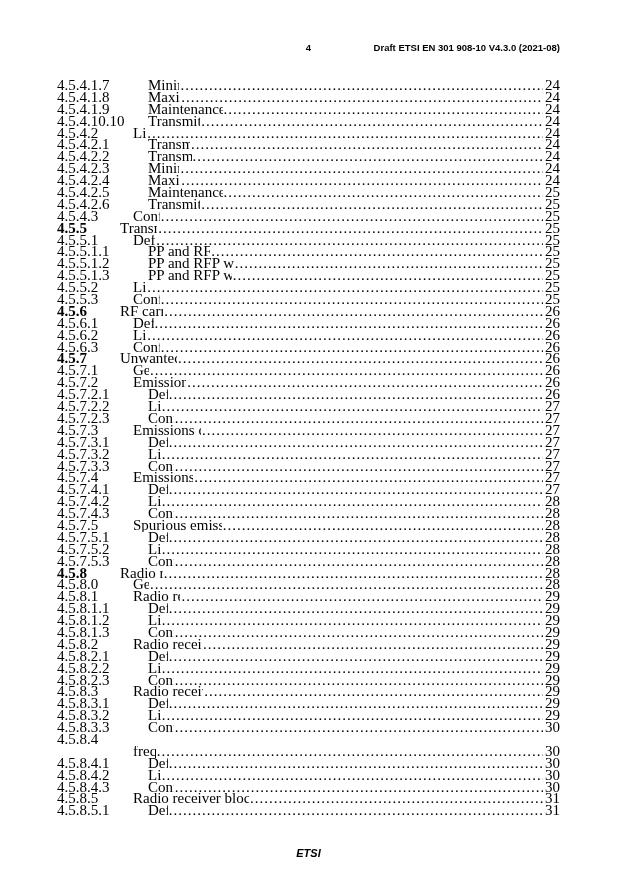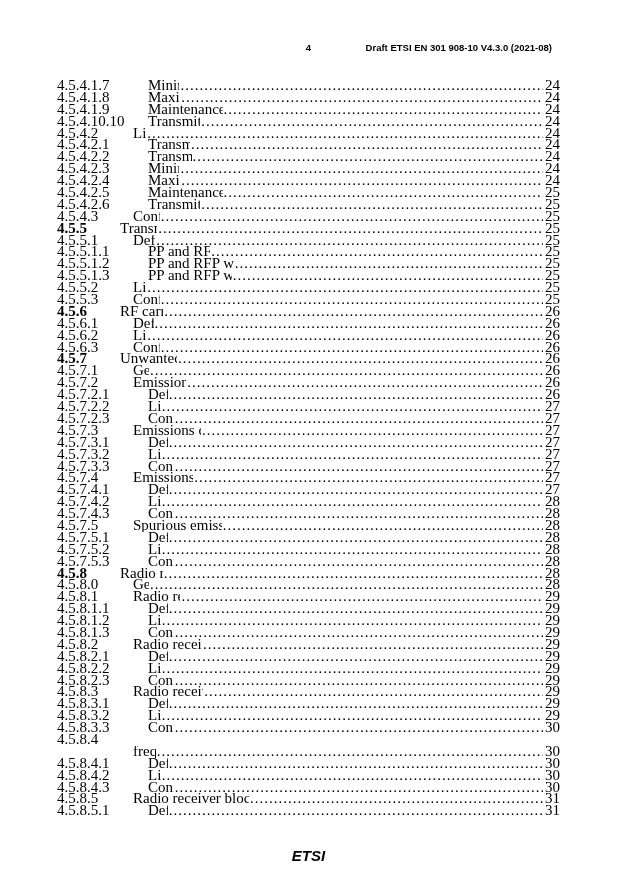--- a/index.html
+++ b/index.html
@@ -23,21 +23,21 @@
     font-weight: bold;
     font-size: 9.5px;
   }
   .header .pagenum {
     position: absolute;
     left: 0; right: 0;
     text-align: center;
   }
   .header .doc-title {
     position: absolute;
-    right: 8px;
+    right: 0;
     white-space: nowrap;
   }
   .toc {
     position: absolute;
     top: 80px;
     left: 57px;
     width: 503px;
     font-size: 15px;
   }
   .toc-row {
@@ -66,21 +66,21 @@
   .toc-page { flex: 0 0 auto; text-align: right; }
   .footer {
     position: absolute;
     top: 847px;
     left: 57px;
     width: 503px;
     text-align: center;
     font-family: "Liberation Sans", sans-serif;
     font-weight: bold;
     font-style: italic;
-    font-size: 15px;
+    font-size: 11px;
   }
 </style>
 </head>
 <body>
 
 <div class="page">
   <div class="header">
     <span class="pagenum">4</span>
     <span class="doc-title">Draft ETSI EN 301 908-10 V4.3.0 (2021-08)</span>
   </div>

